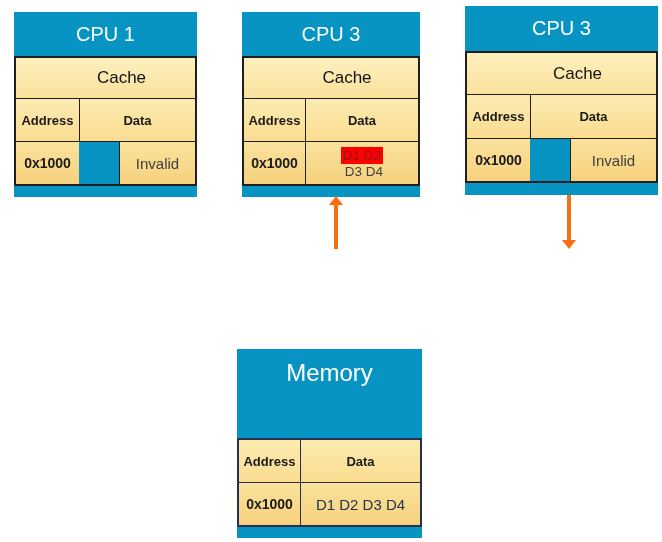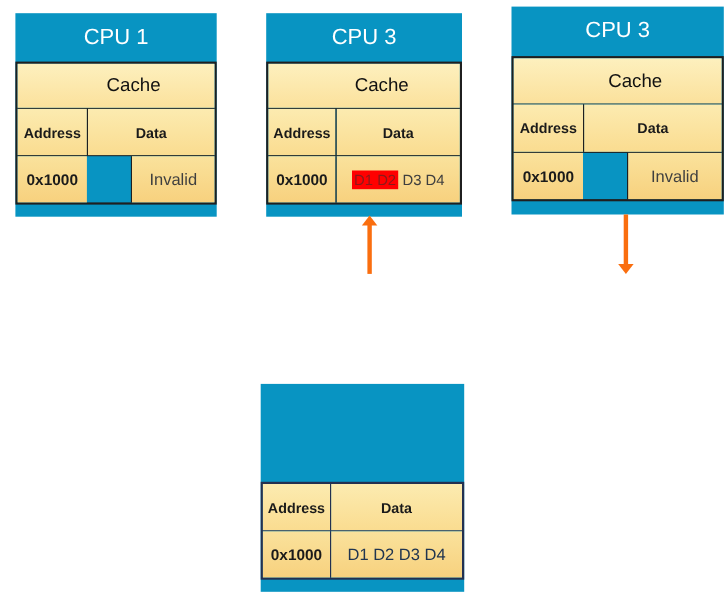--- a/index.html
+++ b/index.html
@@ -16,21 +16,21 @@
   .row + .row{border-top:1.5px solid #1f1f1f;}
   .cell{box-sizing:border-box;display:flex;align-items:center;justify-content:center;}
   .cell.datacol{border-left:1.5px solid #1f1f1f;flex:1;}
   .cache-title-row{display:flex;align-items:center;justify-content:center;font-size:17px;color:#111111;padding-left:32px;}
   .grad-a{background:linear-gradient(180deg,#FDF0BE 0%,#FBE19C 100%);}
   .grad-b{background:linear-gradient(180deg,#FCEBB0 0%,#FADC90 100%);}
   .grad-c{background:linear-gradient(180deg,#FAE29C 0%,#F7D17E 100%);}
   .hdr{font-size:13px;font-weight:700;color:#1a1a1a;}
   .addr-val{font-size:14px;font-weight:700;color:#1a1a1a;}
   .invalid-val{font-size:15px;color:#3f3f3f;margin-left:40px;}
-  .d-val{font-size:13.5px;color:#3f3f3f;white-space:pre;}
+  .d-val{font-size:13.5px;color:#3f3f3f;white-space:pre;flex-direction:column;}
   .d-high{background:#FF0000;color:#8B1A1A;padding:1px 2px;}
   .mem-table .row + .row{border-top:1.5px solid #233050;}
   .mem-table{border:2px solid #233050;}
   .mem-table .cell.datacol{border-left:1.5px solid #233050;}
   .mem-data{font-size:15px;color:#203550;}
 
   
   .interconnect{position:absolute;left:10px;top:249px;width:642px;height:48px;background:#0894C2;
     display:flex;align-items:center;justify-content:center;color:#ffffff;font-size:21px;}
 
@@ -103,20 +103,21 @@
     <span class="head"></span>
     <span class="shaft"></span>
   </div>
   <div class="arrow arrow-down" style="left:562px;top:195px;height:54px;">
     <span class="shaft"></span>
     <span class="head"></span>
   </div>
 
 
   <div class="block" style="left:237px;top:349px;width:185px;height:189px;">
+    <div class="mem-title">Memory</div>
     <div class="table mem-table" style="top:89px;">
       <div class="row" style="height:42px;">
         <div class="cell grad-b hdr" style="width:61px;">Address</div>
         <div class="cell grad-b hdr datacol">Data</div>
       </div>
       <div class="row" style="height:43px;">
         <div class="cell grad-c addr-val" style="width:61px;">0x1000</div>
         <div class="cell grad-c mem-data datacol">D1 D2 D3 D4</div>
       </div>
     </div>

